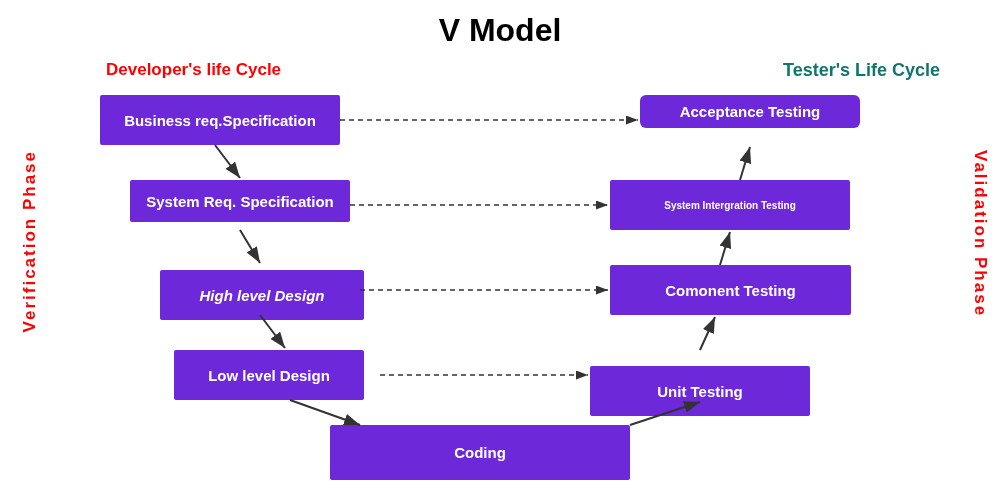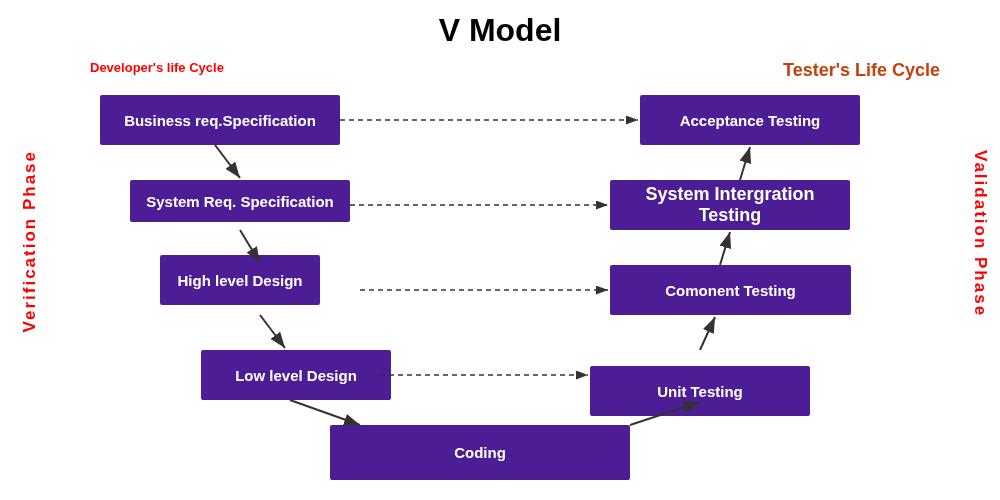--- a/index.html
+++ b/index.html
@@ -16,31 +16,31 @@
       text-align: center;
       font-size: 32px;
       font-weight: bold;
       padding-top: 12px;
       color: #000;
     }
 
     .subtitle-left {
       position: absolute;
       top: 60px;
-      left: 90px;
+      left: 106px;
       color: red;
-      font-size: 13px;
+      font-size: 17px;
       font-weight: bold;
     }
 
     .subtitle-right {
       position: absolute;
       top: 60px;
       right: 60px;
-      color: #c2410c;
+      color: #0f766e;
       font-size: 18px;
       font-weight: bold;
     }
 
     .vertical-left {
       position: absolute;
       top: 150px;
       left: 20px;
       color: red;
       font-size: 17px;
@@ -56,21 +56,21 @@
       right: 10px;
       color: red;
       font-size: 17px;
       font-weight: bold;
       writing-mode: vertical-rl;
       letter-spacing: 2px;
     }
 
     .box {
       position: absolute;
-      background: #4c1d95;
+      background: #6d28d9;
       color: #fff;
       font-size: 15px;
       font-weight: 600;
       display: flex;
       align-items: center;
       justify-content: center;
       text-align: center;
       border-radius: 2px;
       padding: 4px 8px;
     }
@@ -93,33 +93,33 @@
 <div class="subtitle-left">Developer's life Cycle</div>
 <div class="subtitle-right">Tester's Life Cycle</div>
 
 <div class="vertical-left">Verification Phase</div>
 <div class="vertical-right">Validation Phase</div>
 
 <div class="box" style="left:100px; top:95px; width:240px; height:50px;">Business req.Specification</div>
 
 <div class="box" style="left:130px; top:180px; width:220px; height:42px;">System Req. Specification</div>
 
-<div class="box" style="left:160px; top:255px; width:160px; height:50px;">High level Design</div>
+<div class="box" style="left:160px; top:270px; width:204px; height:50px;font-style:italic;">High level Design</div>
 
-<div class="box" style="left:201px; top:350px; width:190px; height:50px;">Low level Design</div>
+<div class="box" style="left:174px; top:350px; width:190px; height:50px;">Low level Design</div>
 
 <div class="box" style="left:330px; top:425px; width:300px; height:55px; font-size:15px;">Coding</div>
 
 <div class="box" style="left:590px; top:366px; width:220px; height:50px;">Unit Testing</div>
 
 <div class="box" style="left:610px; top:265px; width:241px; height:50px;">Comonent Testing</div>
 
-<div class="box" style="left:610px; top:180px; width:240px; height:50px; font-size:18px;">System Intergration Testing</div>
+<div class="box" style="left:610px; top:180px; width:240px; height:50px; font-size:10px;">System Intergration Testing</div>
 
-<div class="box" style="left:640px; top:95px; width:220px; height:50px;">Acceptance Testing</div>
+<div class="box" style="left:640px; top:95px; width:220px; height:33px;border-radius:6px;">Acceptance Testing</div>
 
 <svg class="arrows">
   <defs>
     <marker id="arrowhead" markerWidth="8" markerHeight="6" refX="8" refY="3" orient="auto">
       <polygon points="0 0, 8 3, 0 6" fill="#333"></polygon>
     </marker>
     <marker id="arrowhead-white" markerWidth="8" markerHeight="6" refX="8" refY="3" orient="auto">
       <polygon points="0 0, 8 3, 0 6" fill="#333"></polygon>
     </marker>
   </defs>

